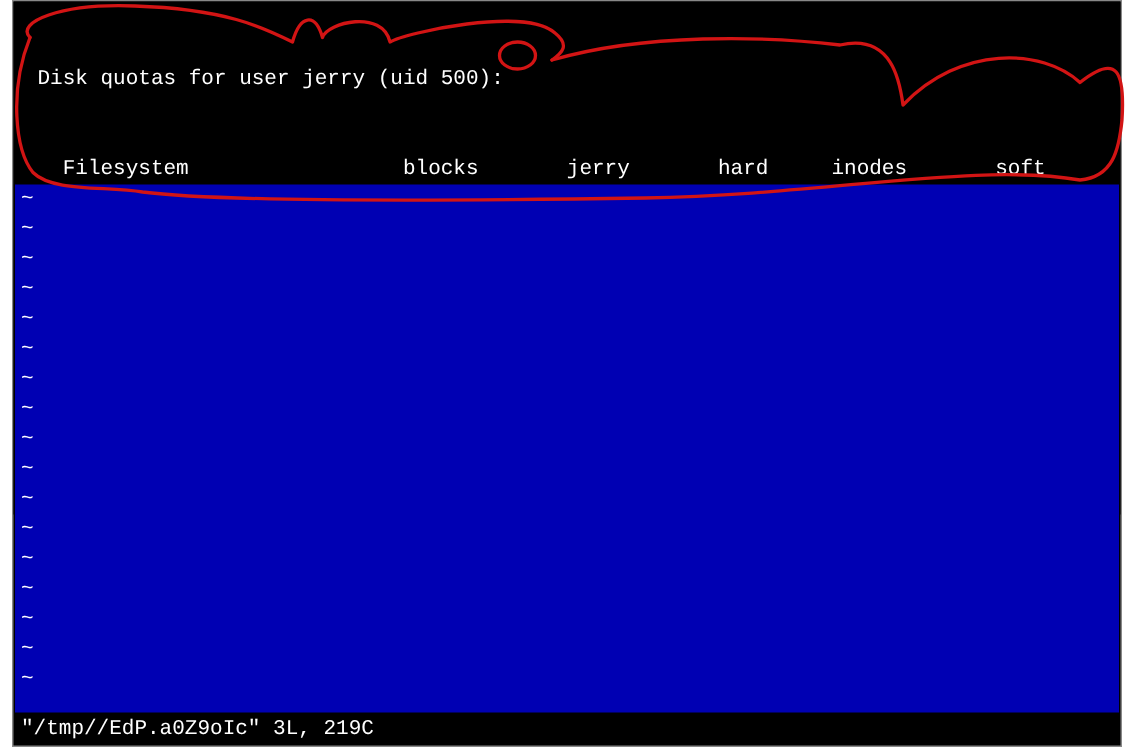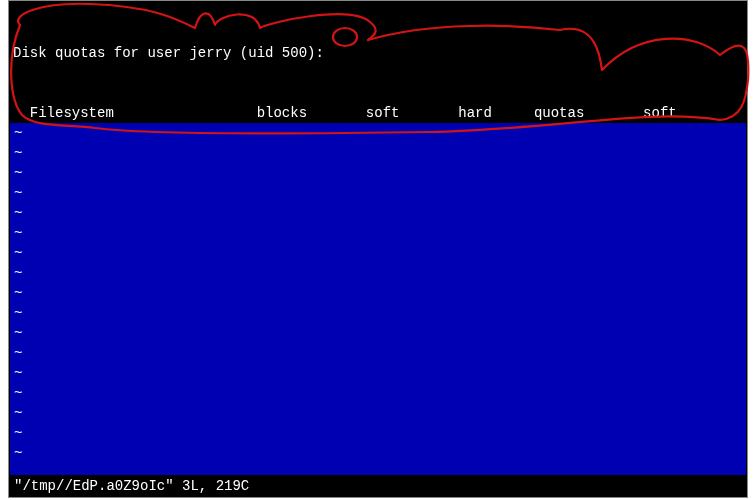--- a/index.html
+++ b/index.html
@@ -14,21 +14,21 @@
     font-size: 14px;
     line-height: 20px;
     color: #fff;
   }
   .top-block {
     background: #000;
     color: #fff;
     white-space: pre;
     padding: 2px 4px 0 4px;
   }
-  .top-line { height: 20px; white-space: pre; overflow: hidden; }
+  .top-line { height: 20px; white-space: pre; overflow: hidden; margin-left: 12px; }
   .blue-area {
     position: absolute;
     left: 1px; right: 1px;
     top: 122px;
     bottom: 22px;
     background: #0000b3;
     color: #fff;
     padding: 0 4px;
   }
   .tilde { color: #fff; height: 20px; }
@@ -55,21 +55,21 @@
     stroke-linejoin: round;
   }
 </style>
 </head>
 <body>
 
 <div class="frame">
 
   <div class="top-block">
     <div class="top-line">Disk quotas for user jerry (uid 500):</div>
-    <div class="top-line">  Filesystem                 blocks       soft       hard     quotas       soft</div>
+    <div class="top-line">  Filesystem                 blocks       jerry       hard     inodes       soft</div>
     <div class="top-line">    hard</div>
     <div class="top-line">  /dev/mapper/mail_Store-mbox          0          0          0          0</div>
     <div class="top-line">0       0</div>
   </div>
 
   <div class="blue-area">
     <div class="tilde">~</div>
     <div class="tilde">~</div>
     <div class="tilde">~</div>
     <div class="tilde">~</div>

